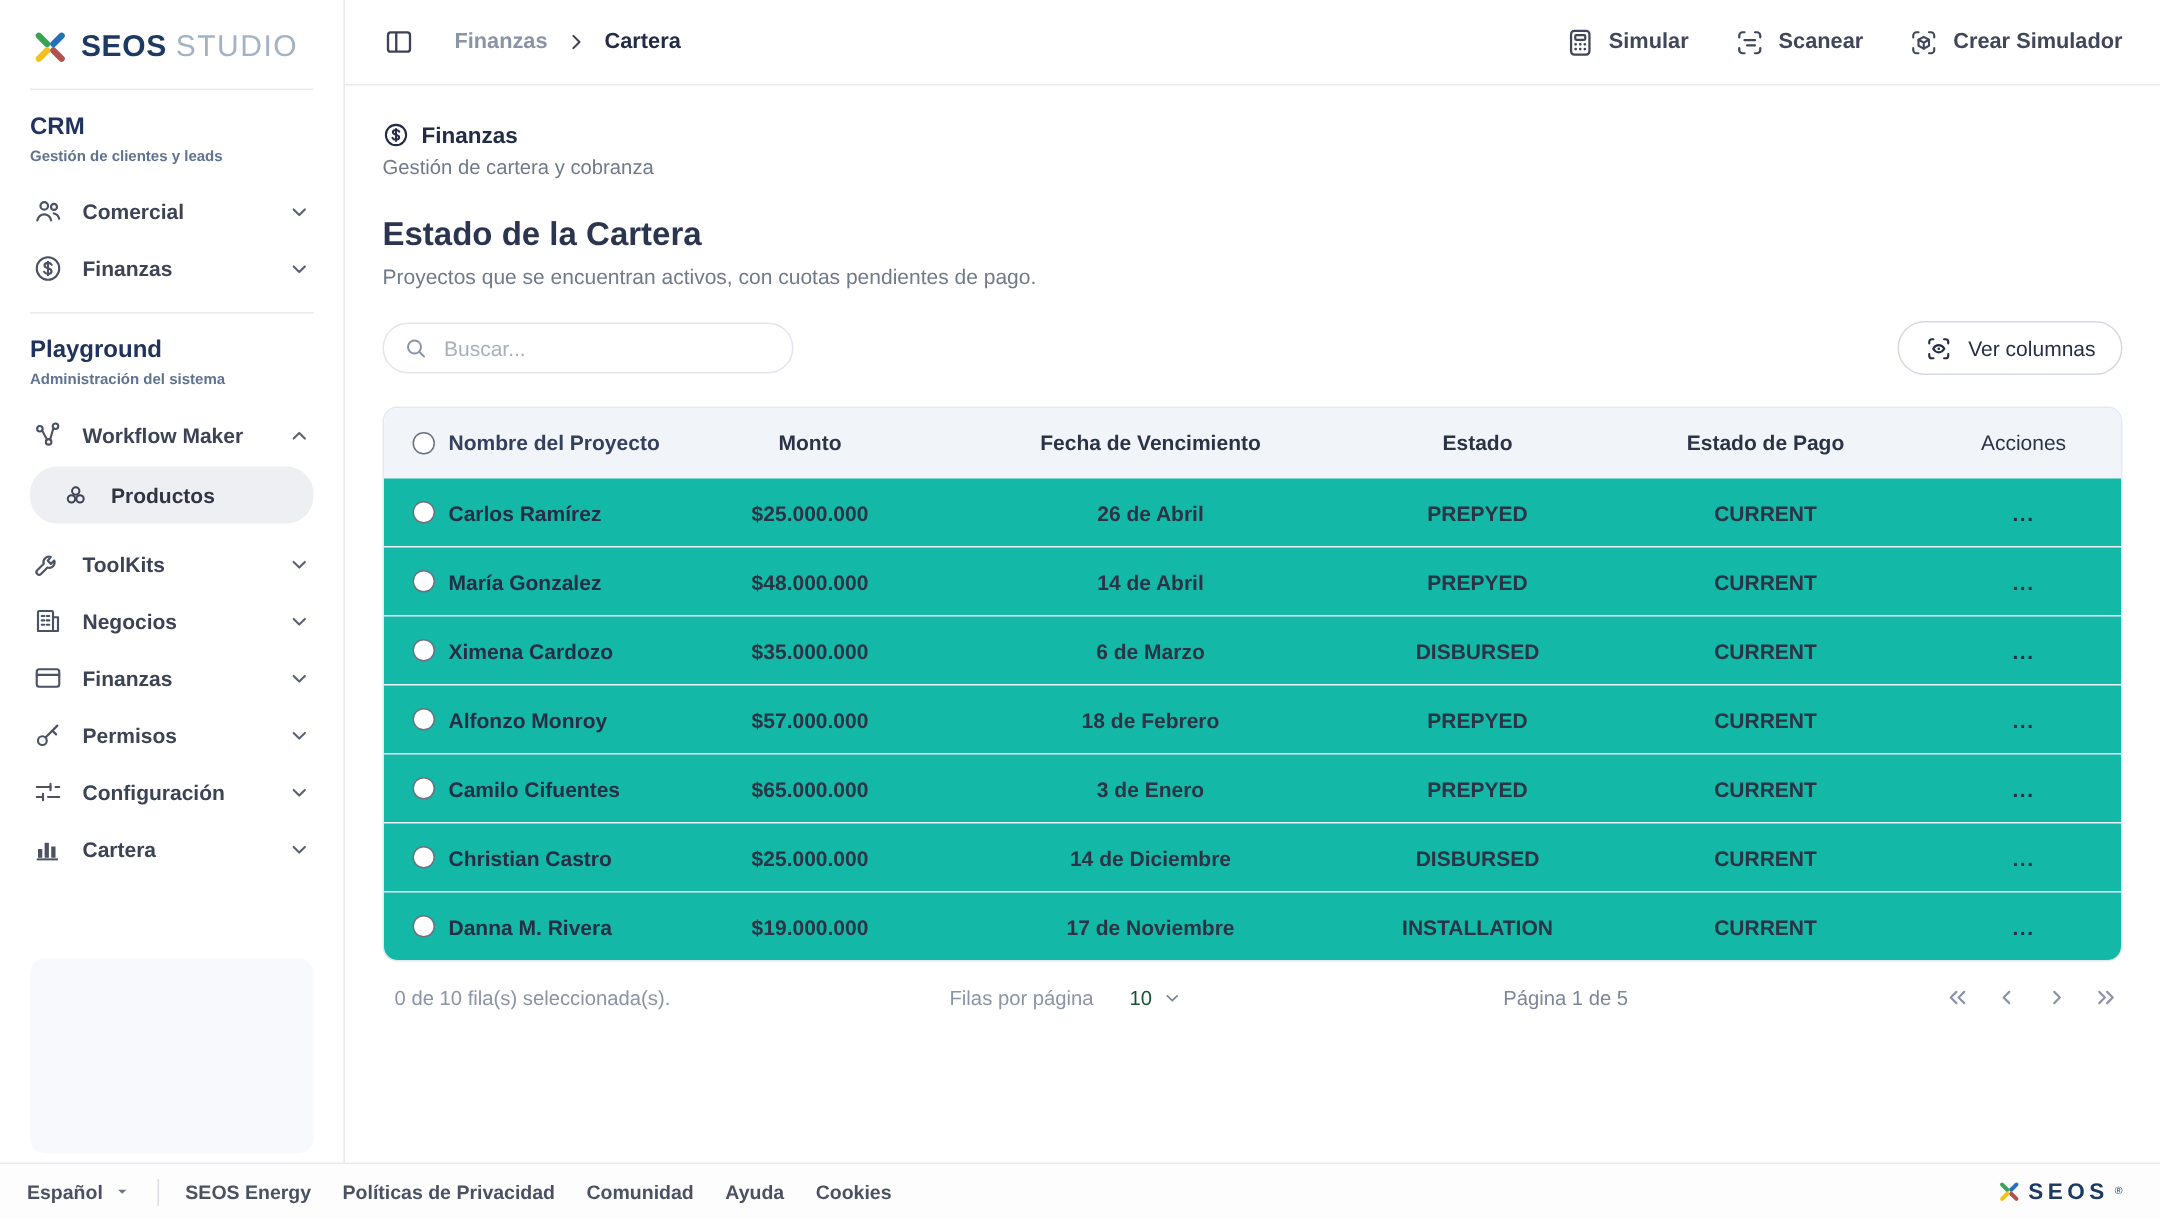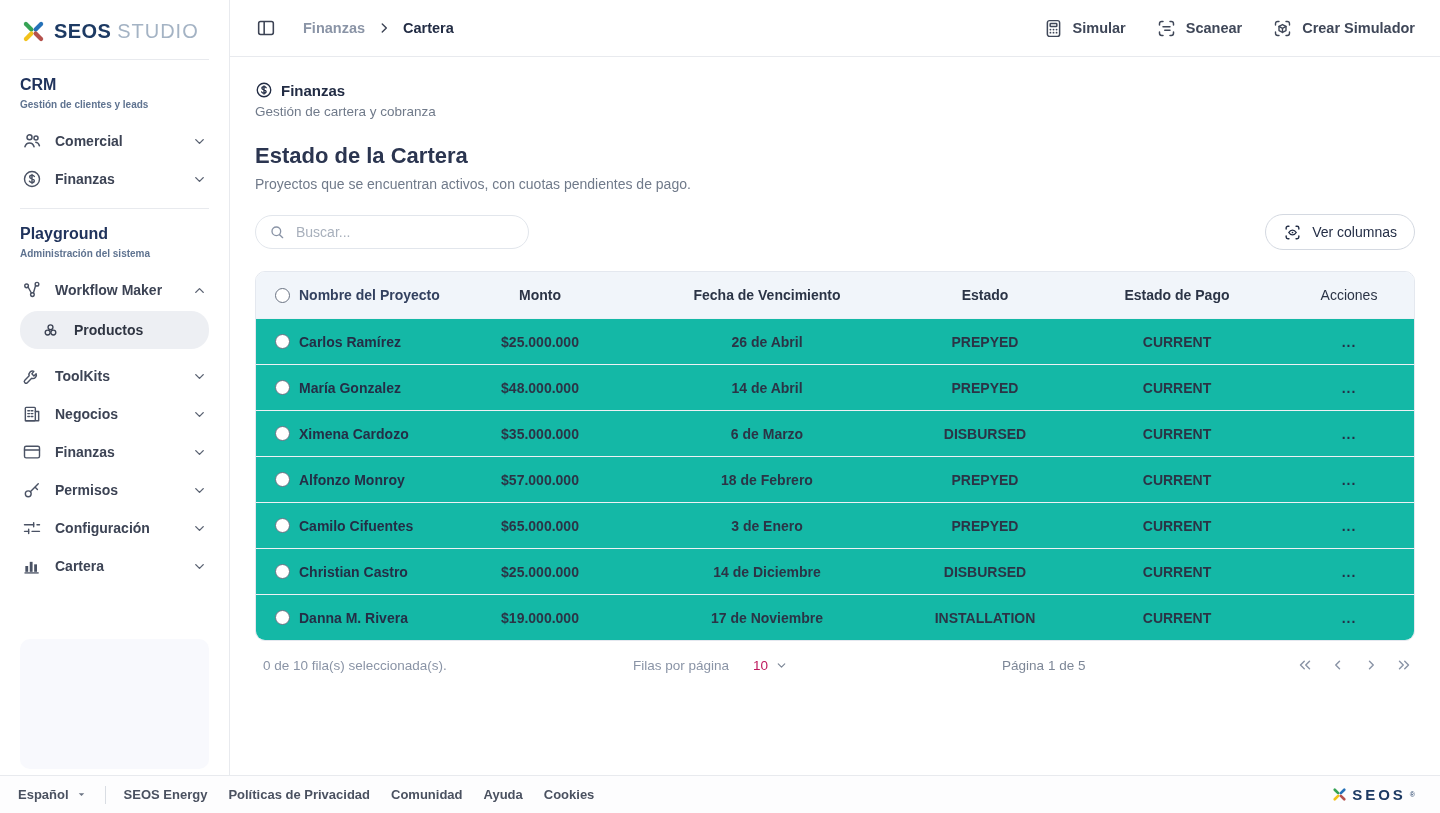--- a/index.html
+++ b/index.html
@@ -61,21 +61,21 @@
   .trow { border-top:1px solid #eef1f5; font-size:14px; background:#14b8a6; }
   .radio { width:15px; height:15px; border:1.6px solid #6a7383; border-radius:50%; margin-left:19px; cursor:pointer; background:#fff; }
   .c-name { padding-left:3px; font-weight:700; color:#242e46; }
   .h-name { padding-left:3px; }
   .c-center { text-align:center; color:#2b3446; font-weight:600; }
   .c-actions { text-align:center; font-weight:800; color:#242e46; letter-spacing:1px; cursor:pointer; }
 
   .pagination { display:flex; align-items:center; margin-top:15px; font-size:13.5px; color:#8a94a6; padding:0 2px 0 8px; }
   .pg-selected { flex:0 0 370px; }
   .pg-rpp { display:flex; align-items:center; gap:24px; }
-  .pg-rpp-select { display:flex; align-items:center; gap:7px; color:#be185d; cursor:pointer; }
+  .pg-rpp-select { display:flex; align-items:center; gap:7px; color:#14532d; cursor:pointer; }
   .pg-rpp-select .chev { display:flex; color:#7d8797; }
   .pg-page { margin-left:214px; color:#7d8797; }
   .pg-btns { margin-left:auto; display:flex; align-items:center; gap:15px; }
   .pg-btn { width:18px; height:18px; display:flex; color:#8a94a6; cursor:pointer; }
 
   
   .footer { height:38px; border-top:1px solid #e8eaee; display:flex; align-items:center; padding:0 25px 0 18px; font-size:13px; color:#4a5160; background:#fdfdfe; }
   .lang { display:flex; align-items:center; gap:7px; font-weight:600; cursor:pointer; }
   .lang .chev { display:flex; color:#6a7383; }
   .f-div { width:1px; height:18px; background:#d9dde3; margin:0 18px; }

